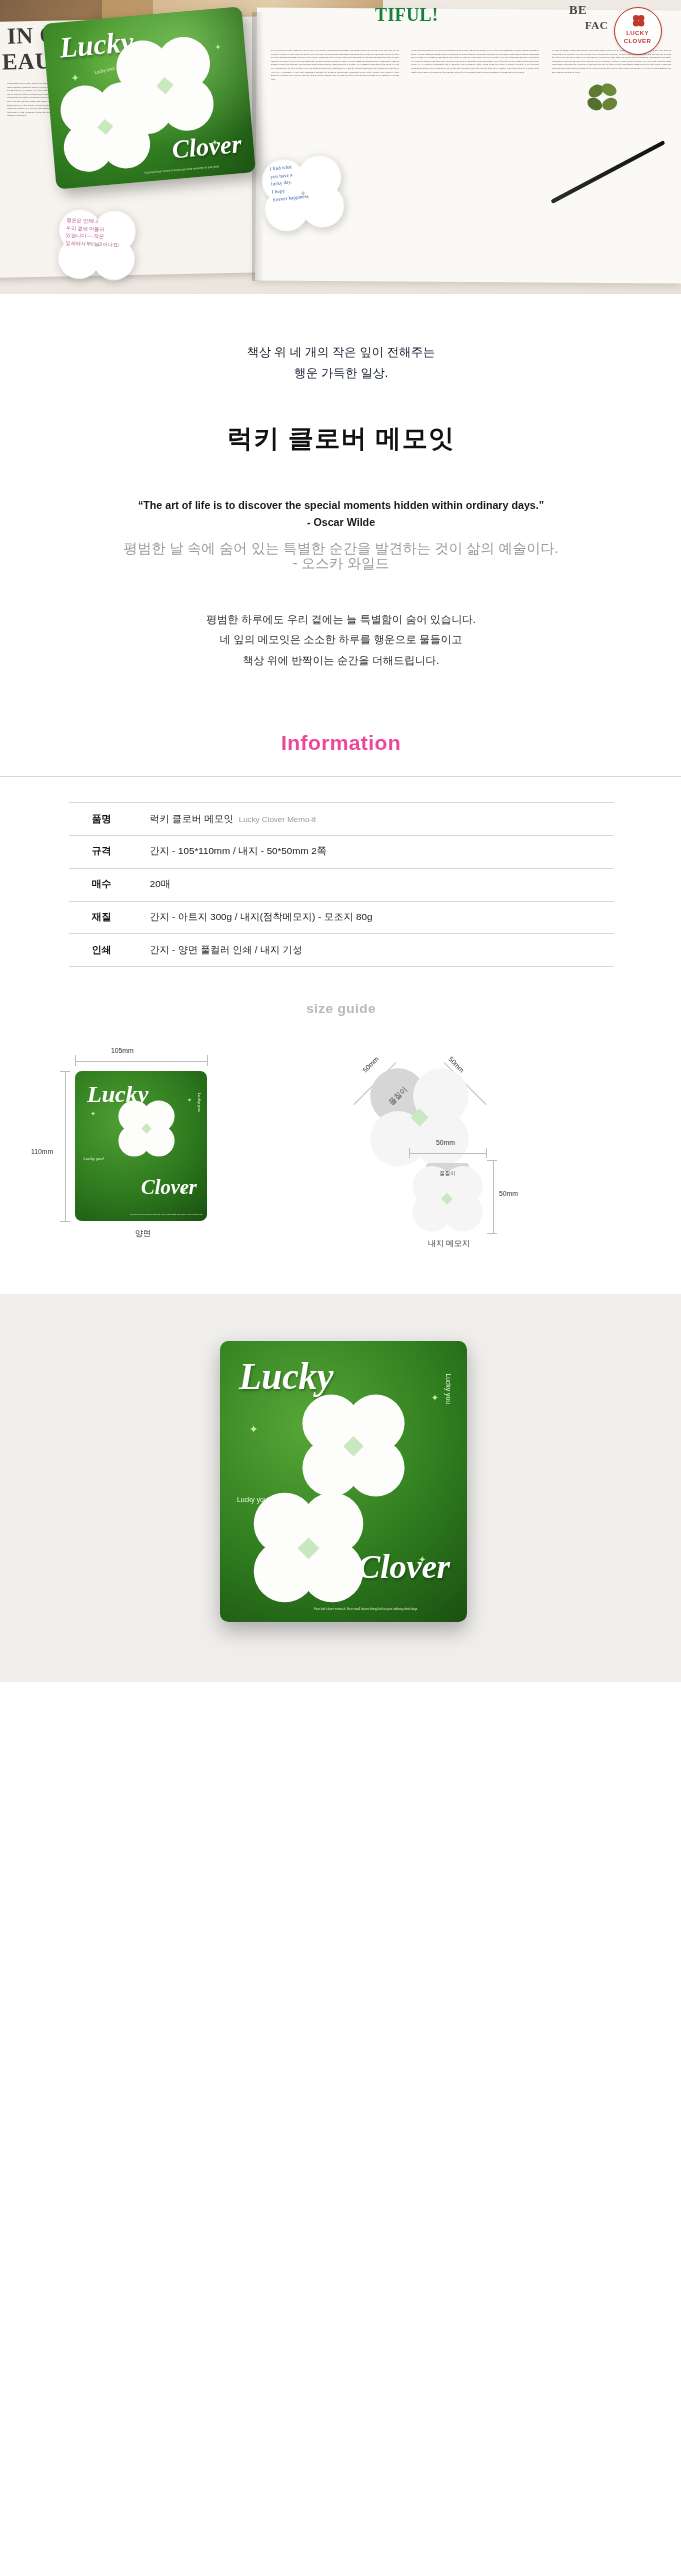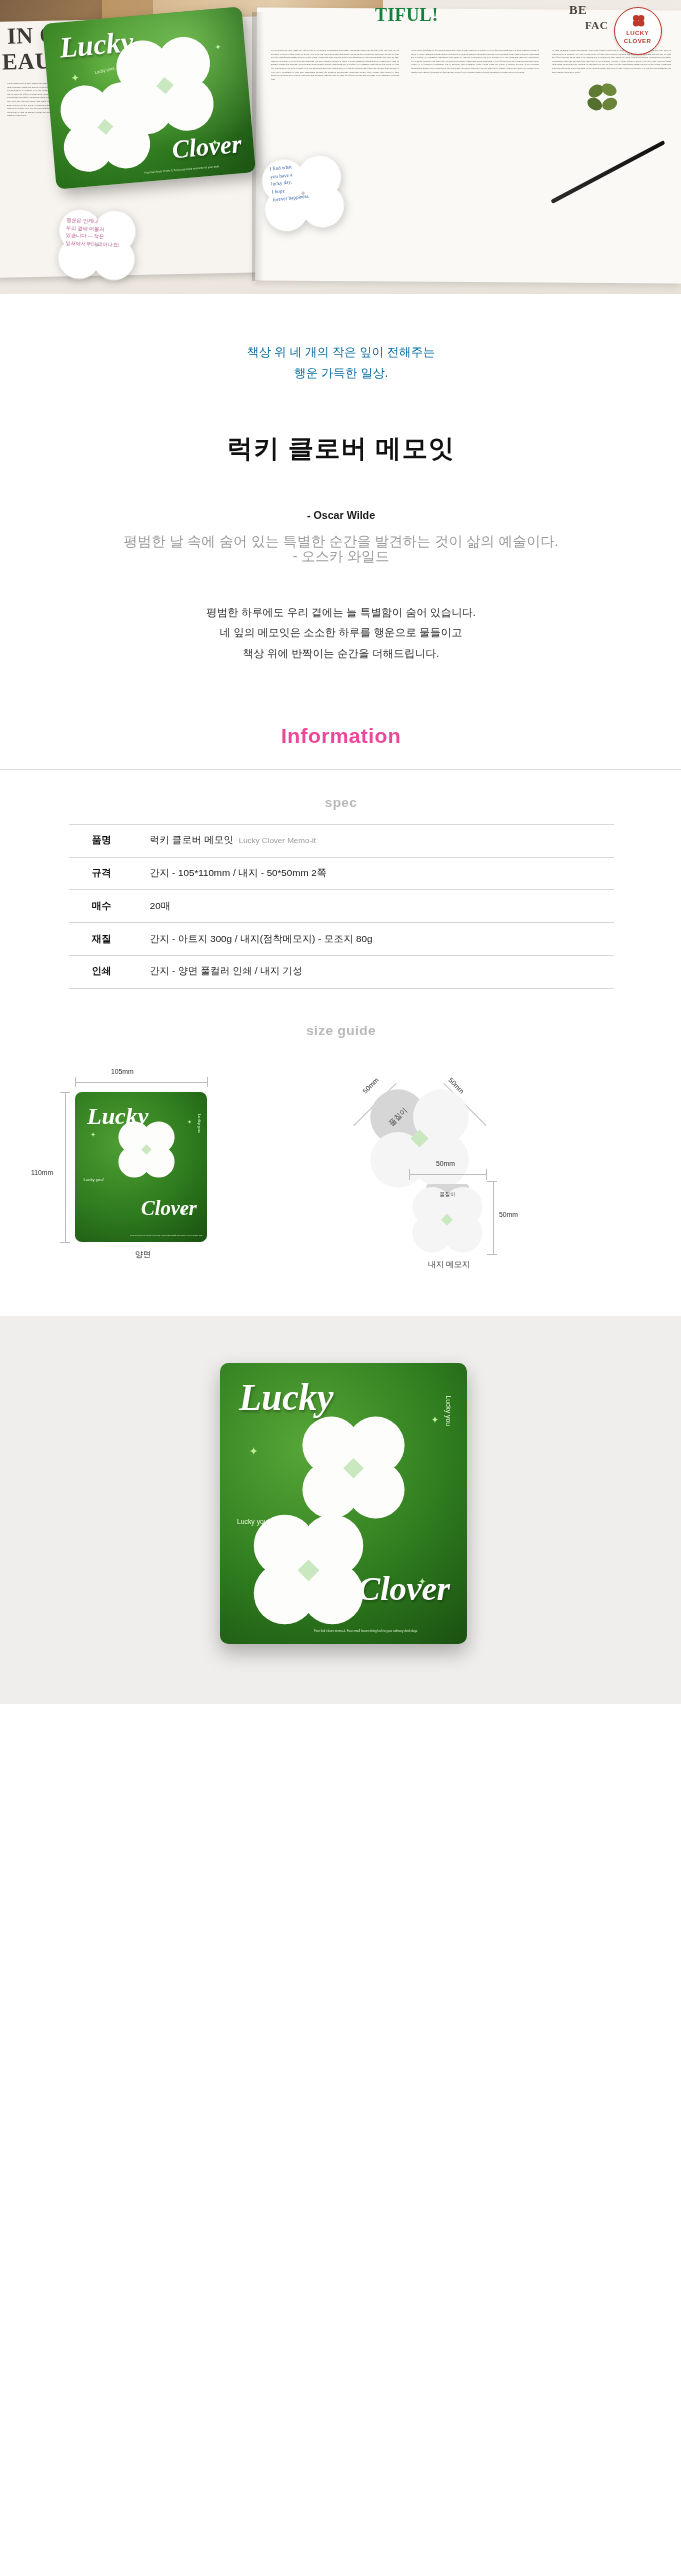--- a/index.html
+++ b/index.html
@@ -189,22 +189,22 @@
   }
 
   
   .intro {
     padding: 48px 0 22px;
     text-align: center;
   }
   .intro .lead {
     font-size: 12px;
     line-height: 20.5px;
-    color: #0369a1;
-    margin-bottom: 48px;
+    color: #0f172a;
+    margin-bottom: 38px;
   }
   .intro .title {
     font-size: 25.6px;
     font-weight: bold;
     color: #111;
     letter-spacing: 0.9px;
     margin-bottom: 41px;
   }
   .intro .quote {
     font-size: 10.7px;
@@ -476,37 +476,37 @@
 잎새에서부터 피어나요!</div>
   </div>
 
   <div class="intro">
     <div class="lead">
       <div>책상 위 네 개의 작은 잎이 전해주는</div>
       <div>행운 가득한 일상.</div>
     </div>
     <div class="title">럭키 클로버 메모잇</div>
     <div class="quote">
+      <div>“The art of life is to discover the special moments hidden within ordinary days.”</div>
       <div>- Oscar Wilde</div>
     </div>
     <div class="quote-kr">
       <div>평범한 날 속에 숨어 있는 특별한 순간을 발견하는 것이 삶의 예술이다.</div>
       <div>- 오스카 와일드</div>
     </div>
     <div class="body">
       <div>평범한 하루에도 우리 곁에는 늘 특별함이 숨어 있습니다.</div>
       <div>네 잎의 메모잇은 소소한 하루를 행운으로 물들이고</div>
       <div>책상 위에 반짝이는 순간을 더해드립니다.</div>
     </div>
   </div>
 
   <div>
     <div class="info-head">Information</div>
     <div class="rule"></div>
-    <div class="sub-head">spec</div>
 
     <table class="spec">
       <tbody>
         <tr>
           <td class="k">품명</td>
           <td class="v">
             <span>럭키 클로버 메모잇</span><span class="en-note">Lucky Clover Memo-it</span>
           </td>
         </tr>
         <tr>

